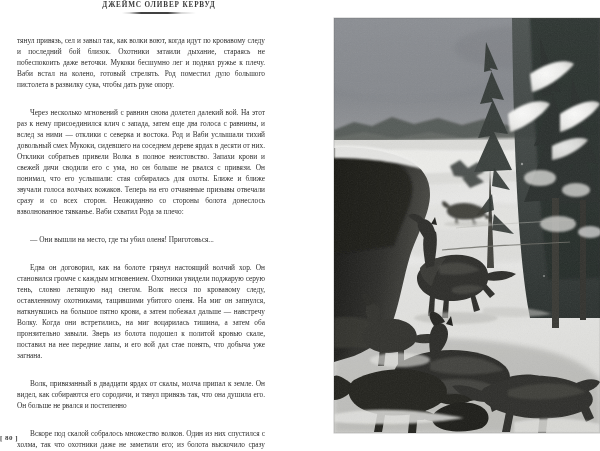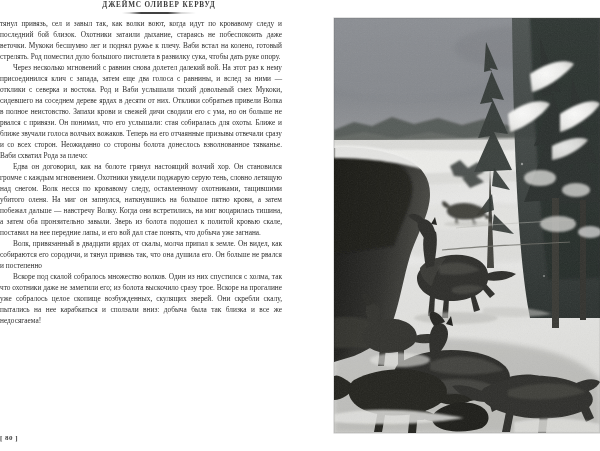--- a/index.html
+++ b/index.html
@@ -64,21 +64,21 @@
     top: 18px;
     width: 282px;
     font-size: 7.35px;
     line-height: 11.02px;
     text-align: justify;
     text-justify: inter-word;
     color: #2e2e2e;
     -webkit-font-smoothing: antialiased;
   }
   .text-column p {
-    margin: 0;
+    margin: 17px;
     text-indent: 13px;
     hyphens: manual;
   }
   .text-column p.no-indent {
     text-indent: 0;
   }
   .folio {
     position: absolute;
     left: 0;
     top: 434px;
@@ -118,20 +118,21 @@
 
   <div class="page-left">
 
     <div class="running-head">ДЖЕЙМС ОЛИВЕР КЕРВУД</div>
 
     <div class="head-rule"></div>
 
     <div class="text-column">
       <p class="no-indent">тянул привязь, сел и завыл так, как волки воют, когда идут по кровавому следу и последний бой близок. Охотники затаили дыхание, стараясь не побеспокоить даже веточки. Мукоки бесшумно лег и поднял ружье к плечу. Ваби встал на колено, готовый стрелять. Род поместил дуло большого пистолета в развилку сука, чтобы дать руке опору.</p>
       <p>Через несколько мгновений с равнин снова долетел далекий вой. На этот раз к нему присоединился клич с запада, затем еще два голоса с равнины, и вслед за ними — отклики с северка и востока. Род и Ваби услышали тихий довольный смех Мукоки, сидевшего на соседнем дереве ярдах в десяти от них. Отклики собратьев привели Волка в полное неистовство. Запахи крови и свежей дичи сводили его с ума, но он больше не рвался с привязи. Он понимал, что его услышали: стая собиралась для охоты. Ближе и ближе звучали голоса волчьих вожаков. Теперь на его отчаянные призывы отвечали сразу и со всех сторон. Неожиданно со стороны болота донеслось взволнованное тявканье. Ваби схватил Рода за плечо:</p>
+      <p>— Они вышли на место, где ты убил оленя! Приготовься...</p>
       <p>Едва он договорил, как на болоте грянул настоящий волчий хор. Он становился громче с каждым мгновением. Охотники увидели поджарую серую тень, словно летящую над снегом. Волк несся по кровавому следу, оставленному охотниками, тащившими убитого оленя. На миг он запнулся, наткнувшись на большое пятно крови, а затем побежал дальше — навстречу Волку. Когда они встретились, на миг воцарилась тишина, а затем оба пронзительно завыли. Зверь из болота подошел к политой кровью скале, поставил на нее передние лапы, и его вой дал стае понять, что добыча уже загнана.</p>
       <p>Волк, привязанный в двадцати ярдах от скалы, молча припал к земле. Он видел, как собираются его сородичи, и тянул привязь так, что она душила его. Он больше не рвался и постепенно</p>
       <p>Вскоре под скалой собралось множество волков. Один из них спустился с холма, так что охотники даже не заметили его; из болота выскочило сразу трое. Вскоре на прогалине уже собралось целое скопище возбужденных, скулящих зверей. Они скребли скалу, пытались на нее карабкаться и сползали вниз: добыча была так близка и все же недосягаема!</p>
     </div>
 
     <div class="folio">[ 80 ]</div>
   </div>
 
   <div class="page-right">
     <div class="plate">

